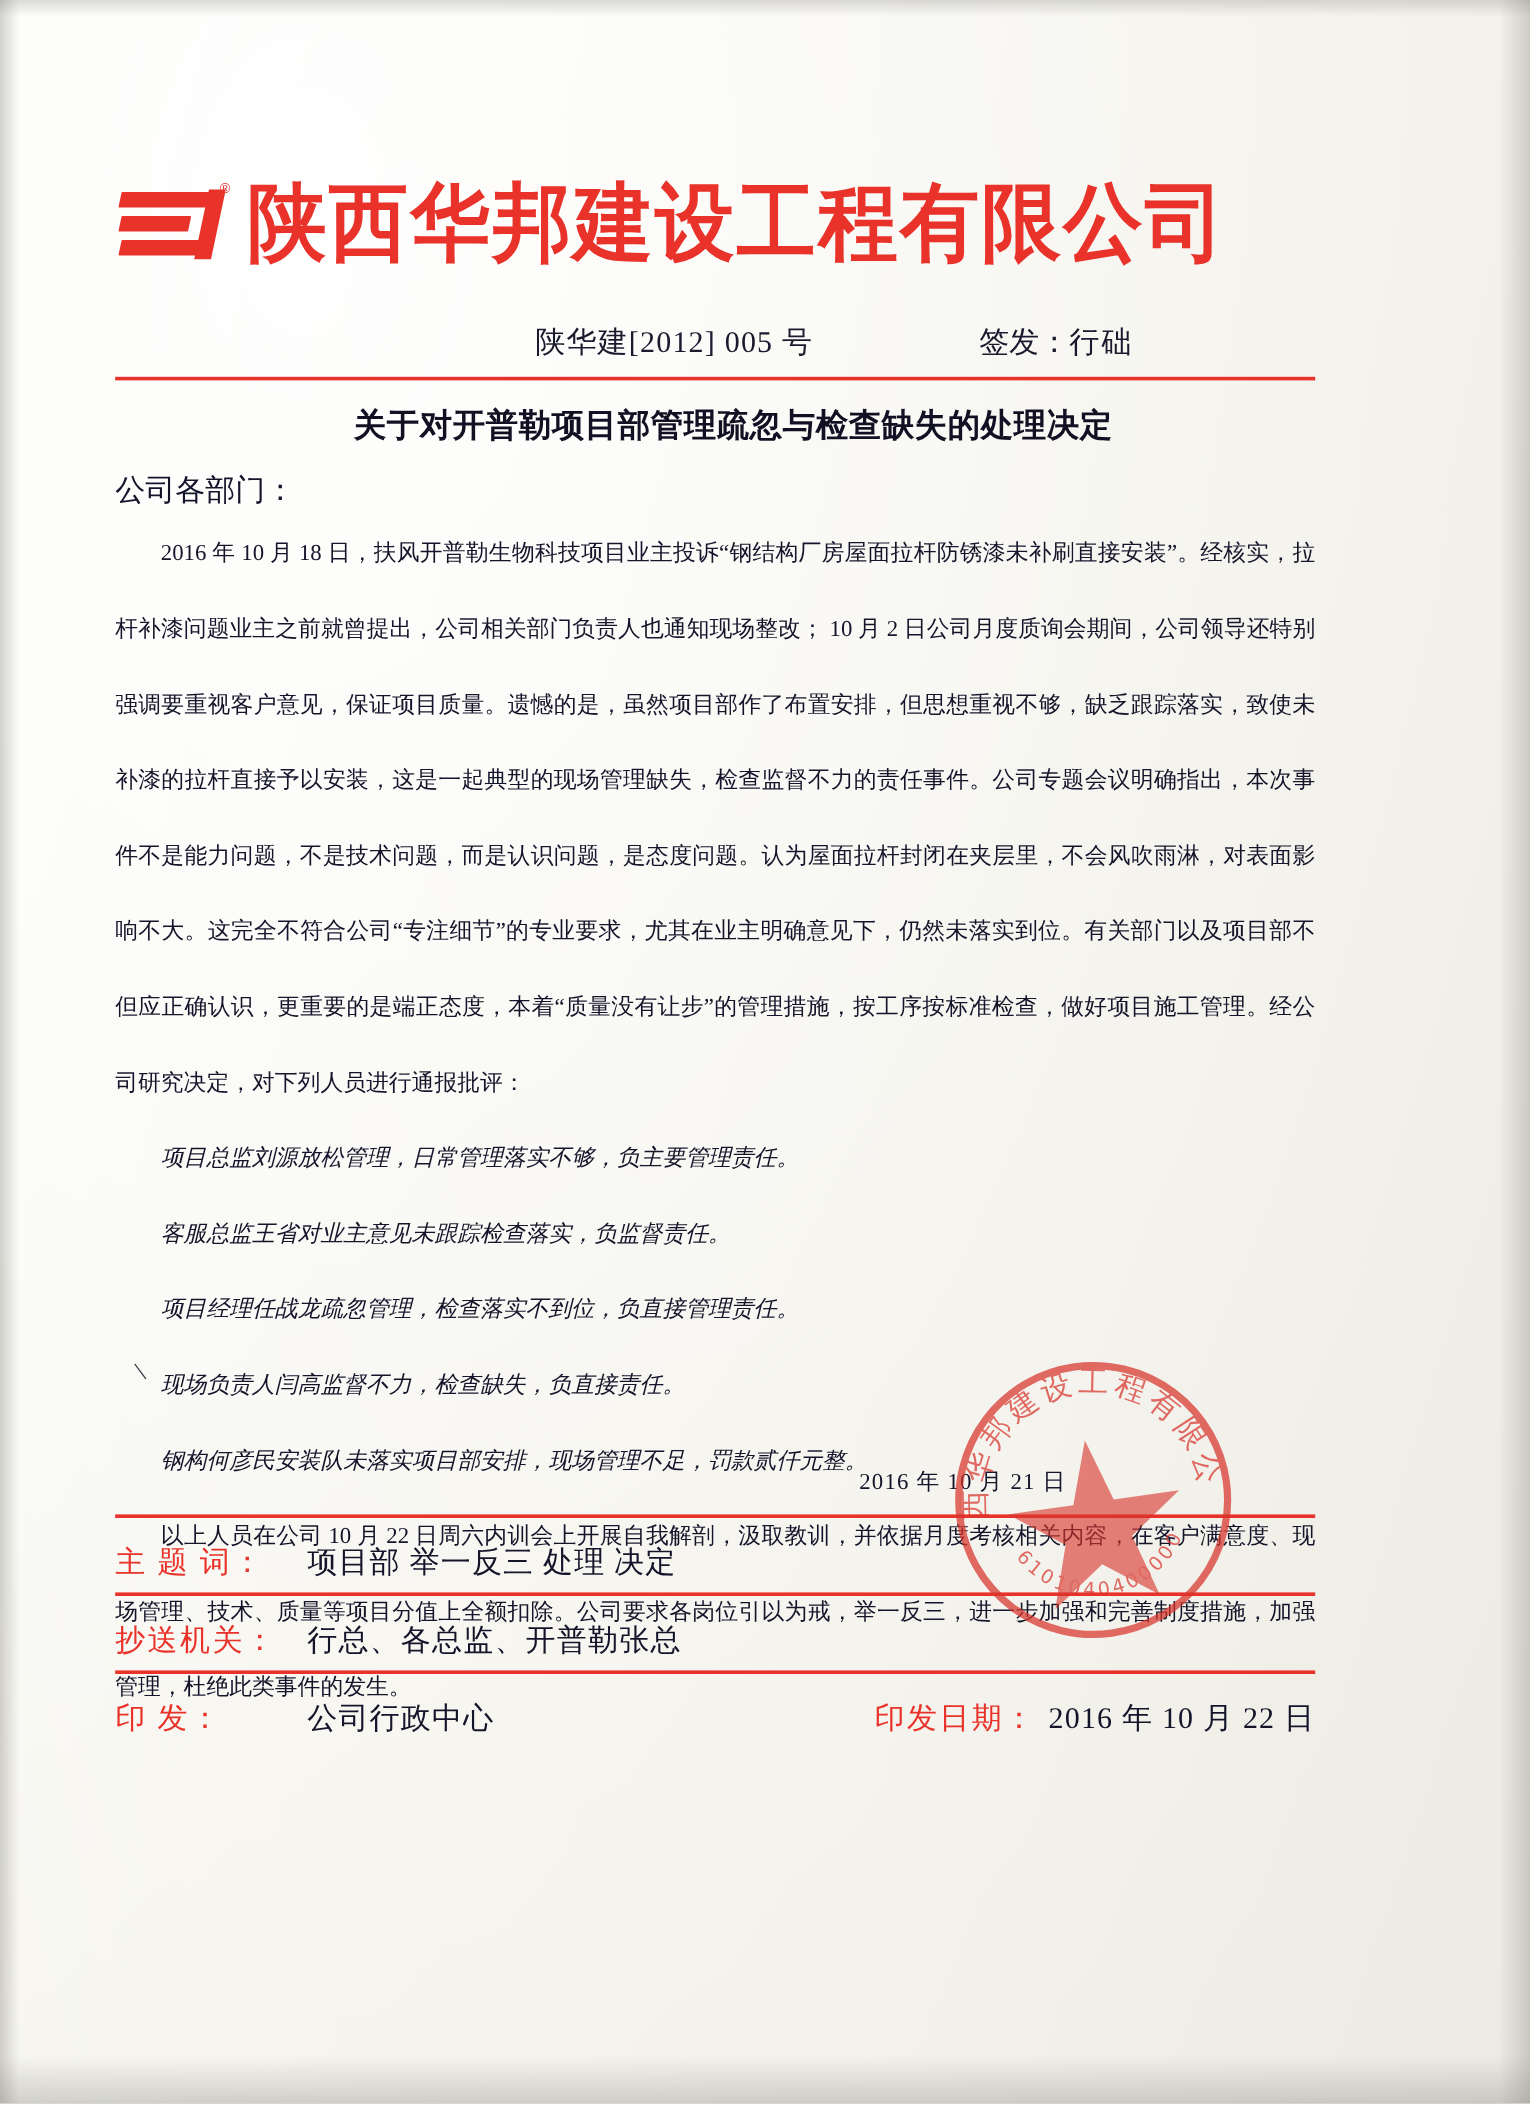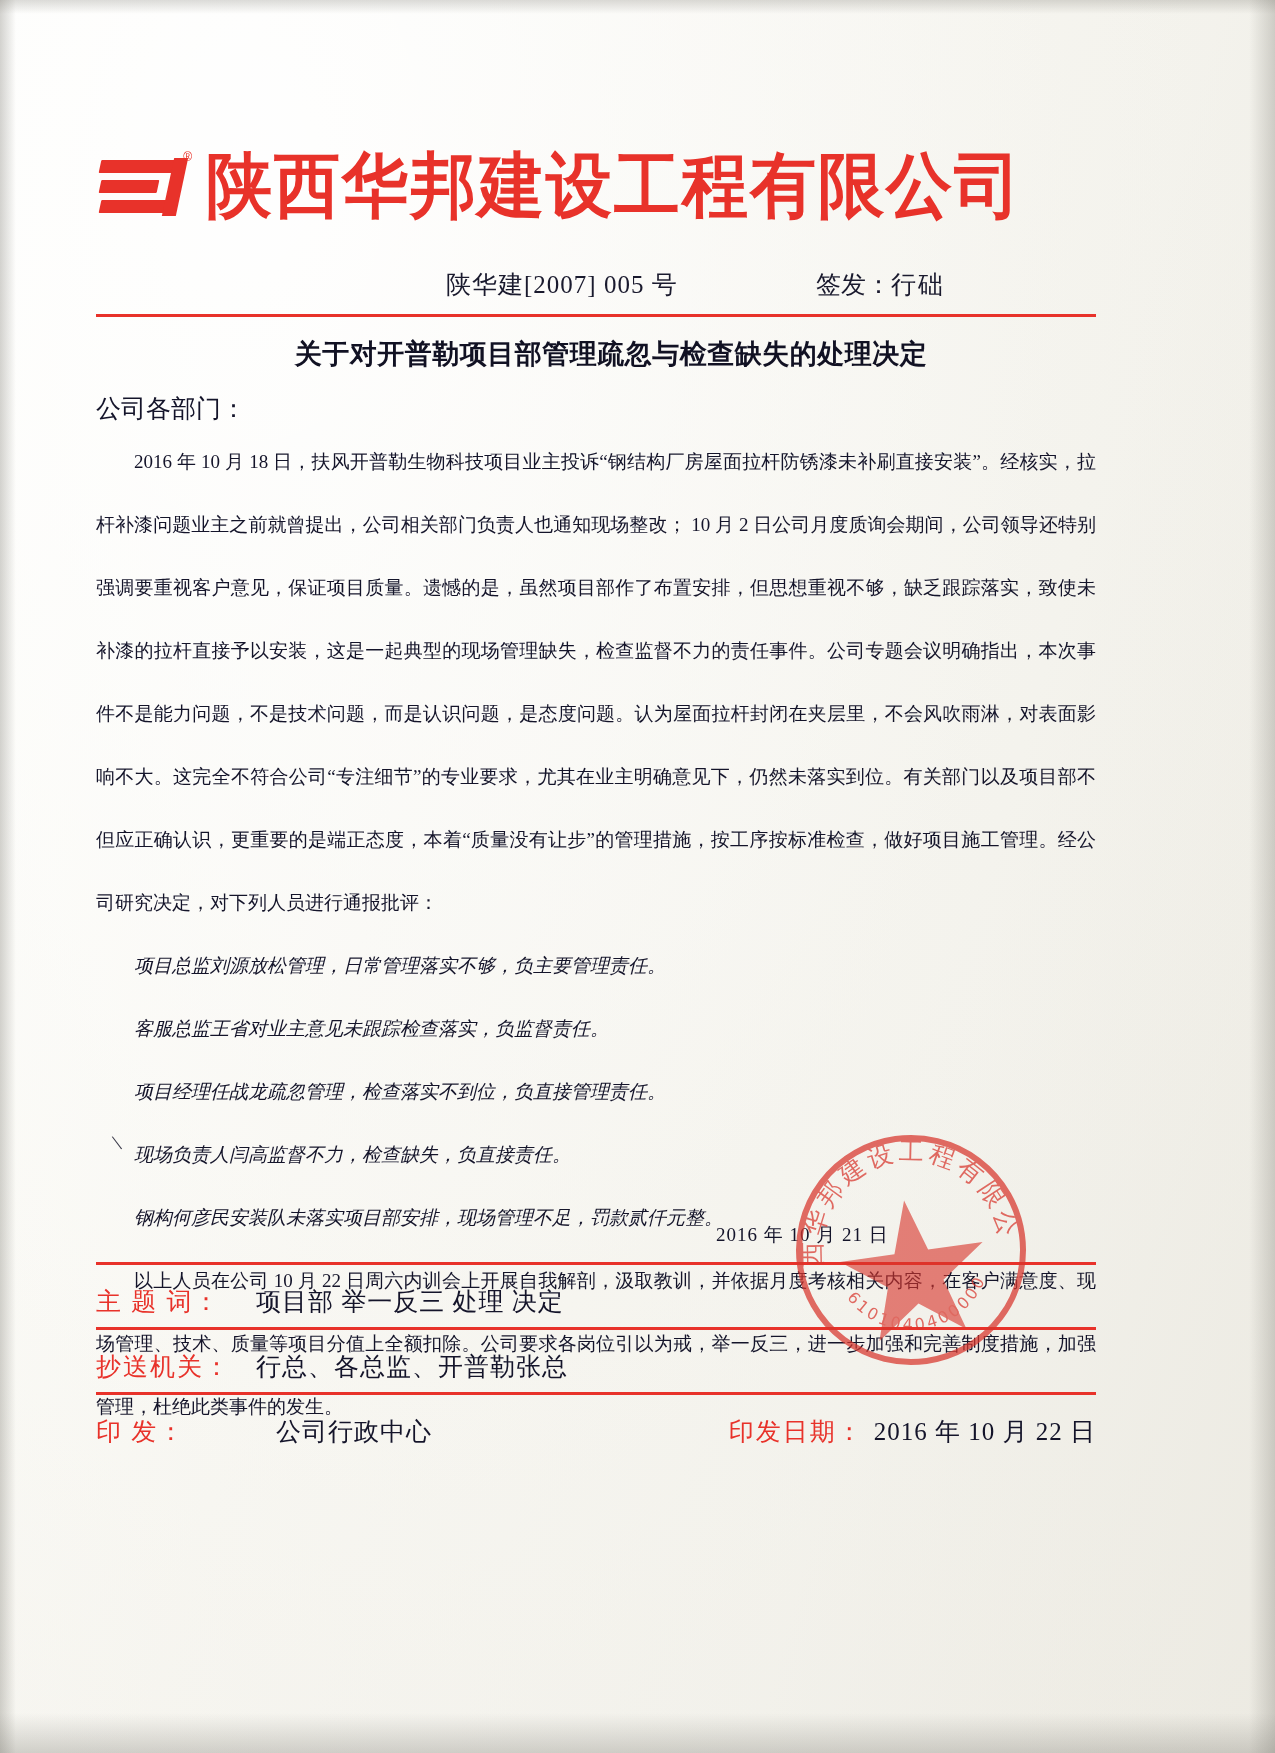--- a/index.html
+++ b/index.html
@@ -227,21 +227,20 @@
     flex: 0 0 auto;
     letter-spacing: 2px;
   }
   .footer-value {
     color: #14142a;
     font-size: 25px;
     letter-spacing: 1px;
   }
   .footer-row.split {
     justify-content: flex-end;
-    gap: 20px;
   }
   .footer-right {
     margin-left: auto;
     display: flex;
     align-items: baseline;
   }
   .footer-right .footer-label {
     width: auto;
     margin-right: 10px;
     letter-spacing: 2px;
@@ -282,21 +281,21 @@
         <div class="bar b1"></div>
         <div class="bar b2"></div>
         <div class="bar b3"></div>
         <div class="stem"></div>
         <span class="reg">®</span>
       </div>
       <div class="company-name">陕西华邦建设工程有限公司</div>
     </div>
 
     <div class="doc-number-row">
-      <div class="doc-number">陕华建[2007] 005 号</div>
+      <div class="doc-number">陕华建[2012] 005 号</div>
       <div class="issuer">
         <span>签发：</span><span class="name">行础</span>
       </div>
     </div>
     <div class="red-rule rule-under-number"></div>
 
     <div class="doc-title">关于对开普勒项目部管理疏忽与检查缺失的处理决定</div>
 
     <div class="salutation">公司各部门：</div>
 

